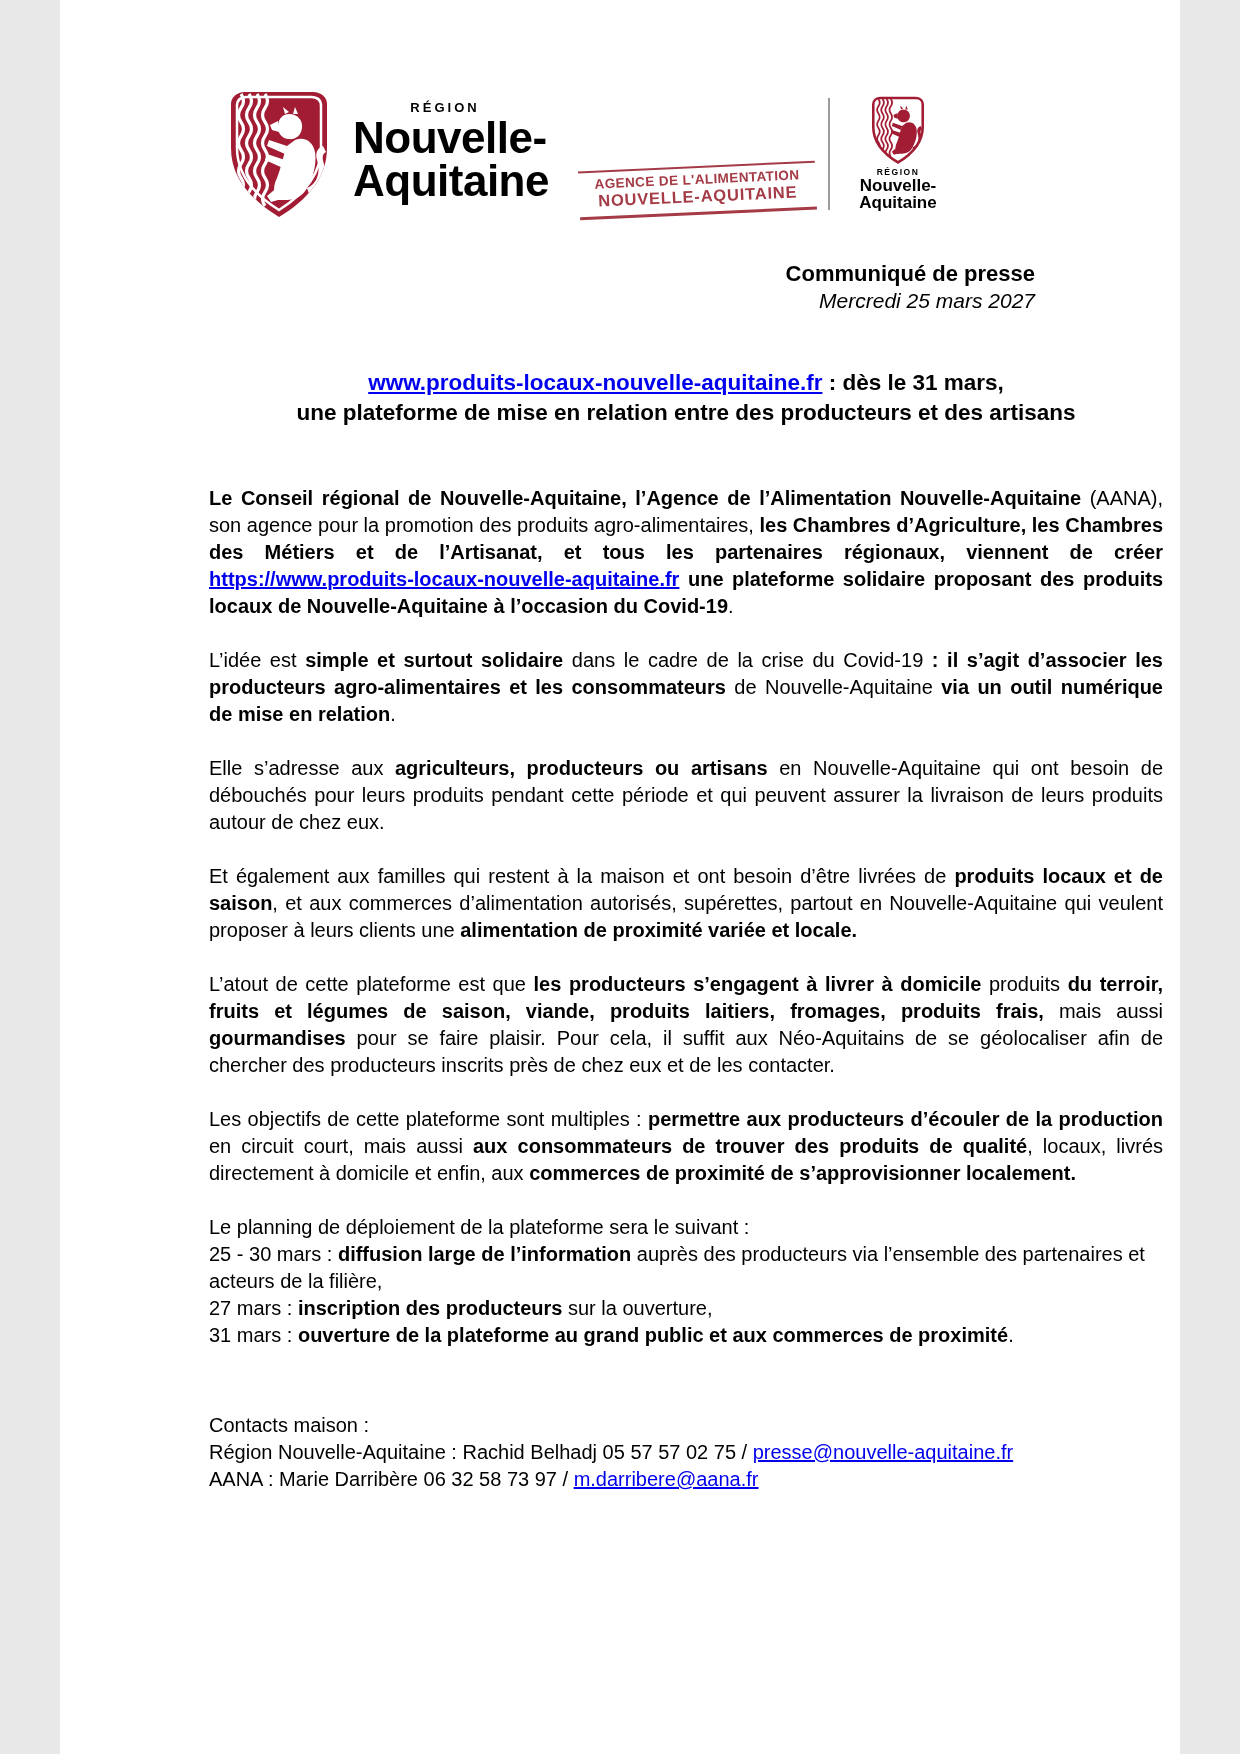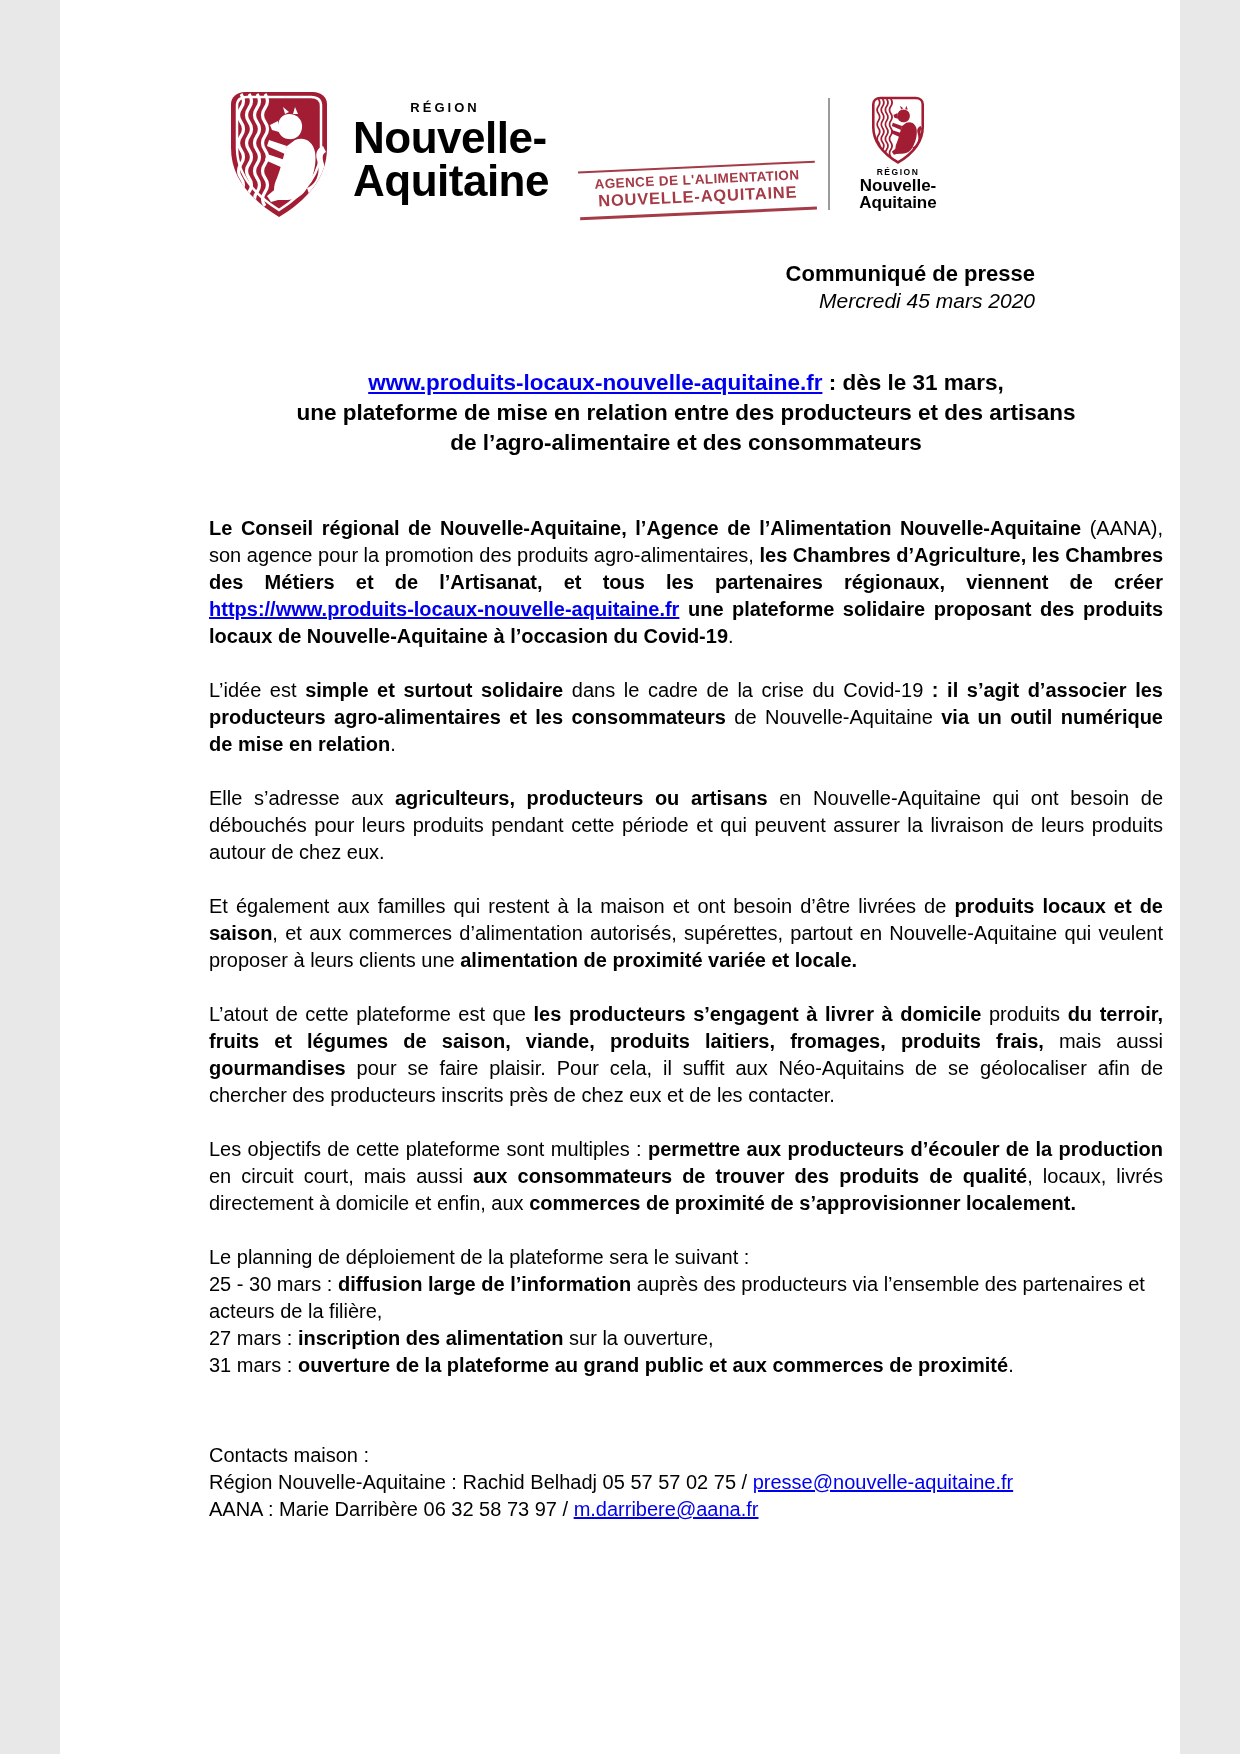--- a/index.html
+++ b/index.html
@@ -118,39 +118,38 @@
         <path d="M84 100 C94 96 98 84 94 72 C92 66 94 60 100 58 L103 64 C99 66 99 70 101 76 C105 90 98 102 86 106 Z"></path>
       </g>
     </svg>
     <div class="small-kicker">RÉGION</div>
     <div class="small-name">Nouvelle-</div>
     <div class="small-name">Aquitaine</div>
   </div>
 
   <div class="doc-meta">
     <div class="doc-type">Communiqué de presse</div>
-    <div class="doc-date">Mercredi 45 mars 2020</div>
+    <div class="doc-date">Mercredi 25 mars 2027</div>
   </div>
 
   <div class="main">
     <div class="title">
       <div><span class="link">www.produits-locaux-nouvelle-aquitaine.fr</span><span> : dès le 31 mars,</span></div>
       <div>une plateforme de mise en relation entre des producteurs et des artisans</div>
-      <div>de l’agro-alimentaire et des consommateurs</div>
     </div>
     <div>
         <p class="para j" style="margin-top: 0px;"><span class="b ">Le Conseil régional de Nouvelle-Aquitaine, l’Agence de l’Alimentation Nouvelle-Aquitaine</span><span class=""> (AANA), son agence pour la promotion des produits agro-alimentaires, </span><span class="b ">les Chambres d’Agriculture, les Chambres des Métiers et de l’Artisanat, et tous les partenaires régionaux, viennent de créer </span><span class="b link">https://www.produits-locaux-nouvelle-aquitaine.fr</span><span class="b "> une plateforme solidaire proposant des produits locaux de Nouvelle-Aquitaine à l’occasion du Covid-19</span><span class="">.</span></p>
         <p class="para j" style="margin-top: 27px;"><span class="">L’idée est </span><span class="b ">simple et surtout solidaire</span><span class=""> dans le cadre de la crise du Covid-19 </span><span class="b ">: il s’agit d’associer les producteurs agro-alimentaires et les consommateurs</span><span class=""> de Nouvelle-Aquitaine </span><span class="b ">via un outil numérique de mise en relation</span><span class="">.</span></p>
         <p class="para j" style="margin-top: 27px;"><span class="">Elle s’adresse aux </span><span class="b ">agriculteurs, producteurs ou artisans</span><span class=""> en Nouvelle-Aquitaine qui ont besoin de débouchés pour leurs produits pendant cette période et qui peuvent assurer la livraison de leurs produits autour de chez eux.</span></p>
         <p class="para j" style="margin-top: 27px;"><span class="">Et également aux familles qui restent à la maison et ont besoin d’être livrées de </span><span class="b ">produits locaux et de saison</span><span class="">, et aux commerces d’alimentation autorisés, supérettes, partout en Nouvelle-Aquitaine qui veulent proposer à leurs clients une </span><span class="b ">alimentation de proximité variée et locale.</span></p>
         <p class="para j" style="margin-top: 27px;"><span class="">L’atout de cette plateforme est que </span><span class="b ">les producteurs s’engagent à livrer à domicile</span><span class=""> produits </span><span class="b ">du terroir, fruits et légumes de saison, viande, produits laitiers, fromages, produits frais,</span><span class=""> mais aussi </span><span class="b ">gourmandises</span><span class=""> pour se faire plaisir. Pour cela, il suffit aux Néo-Aquitains de se géolocaliser afin de chercher des producteurs inscrits près de chez eux et de les contacter.</span></p>
         <p class="para j" style="margin-top: 27px;"><span class="">Les objectifs de cette plateforme sont multiples : </span><span class="b ">permettre aux producteurs d’écouler de la production</span><span class=""> en circuit court, mais aussi </span><span class="b ">aux consommateurs de trouver des produits de qualité</span><span class="">, locaux, livrés directement à domicile et enfin, aux </span><span class="b ">commerces de proximité de s’approvisionner localement.</span></p>
         <p class="para" style="margin-top: 27px;"><span class="">Le planning de déploiement de la plateforme sera le suivant :</span></p>
         <p class="para" style="margin-top: 0px;"><span class="">25 - 30 mars : </span><span class="b ">diffusion large de l’information</span><span class=""> auprès des producteurs via l’ensemble des partenaires et acteurs de la filière,</span></p>
-        <p class="para" style="margin-top: 0px;"><span class="">27 mars : </span><span class="b ">inscription des alimentation</span><span class=""> sur la ouverture,</span></p>
+        <p class="para" style="margin-top: 0px;"><span class="">27 mars : </span><span class="b ">inscription des producteurs</span><span class=""> sur la ouverture,</span></p>
         <p class="para" style="margin-top: 0px;"><span class="">31 mars : </span><span class="b ">ouverture de la plateforme au grand public et aux commerces de proximité</span><span class="">.</span></p>
         <p class="para" style="margin-top: 63px;"><span class="">Contacts maison :</span></p>
         <p class="para" style="margin-top: 0px;"><span class="">Région Nouvelle-Aquitaine : Rachid Belhadj 05 57 57 02 75 / </span><span class="link">presse@nouvelle-aquitaine.fr</span></p>
         <p class="para" style="margin-top: 0px;"><span class="">AANA : Marie Darribère 06 32 58 73 97 / </span><span class="link">m.darribere@aana.fr</span></p>
       </div>
   </div>
 
 </div>
 
 </body></html>

